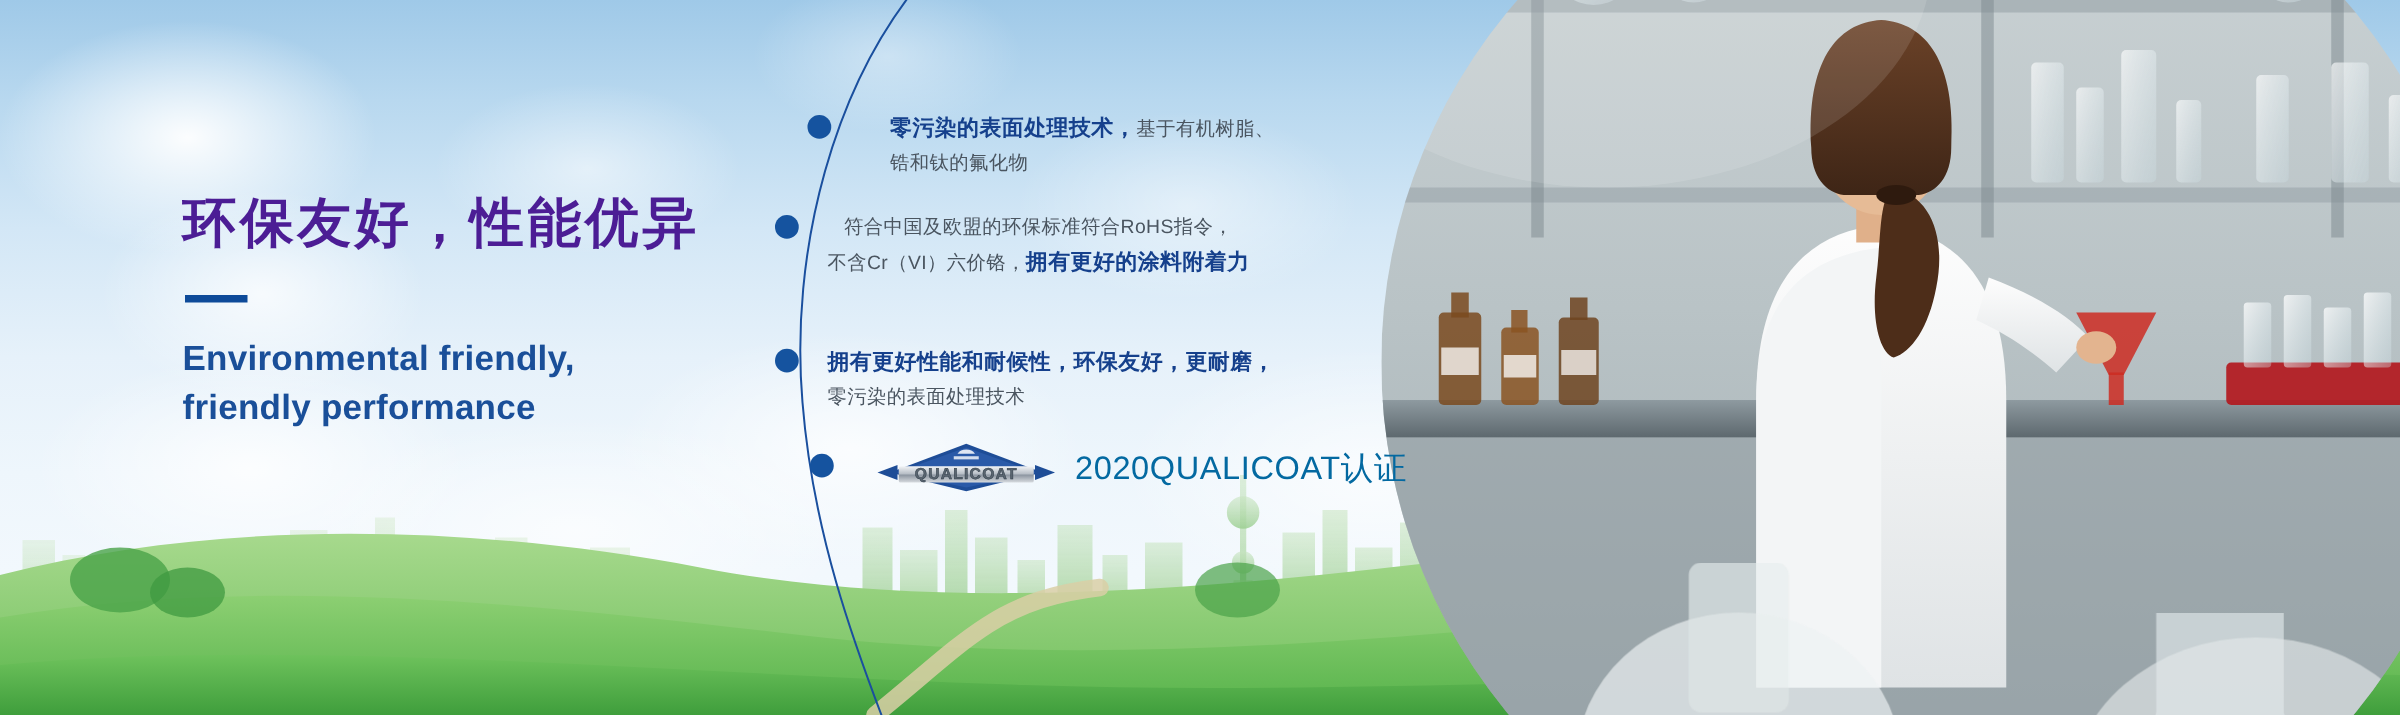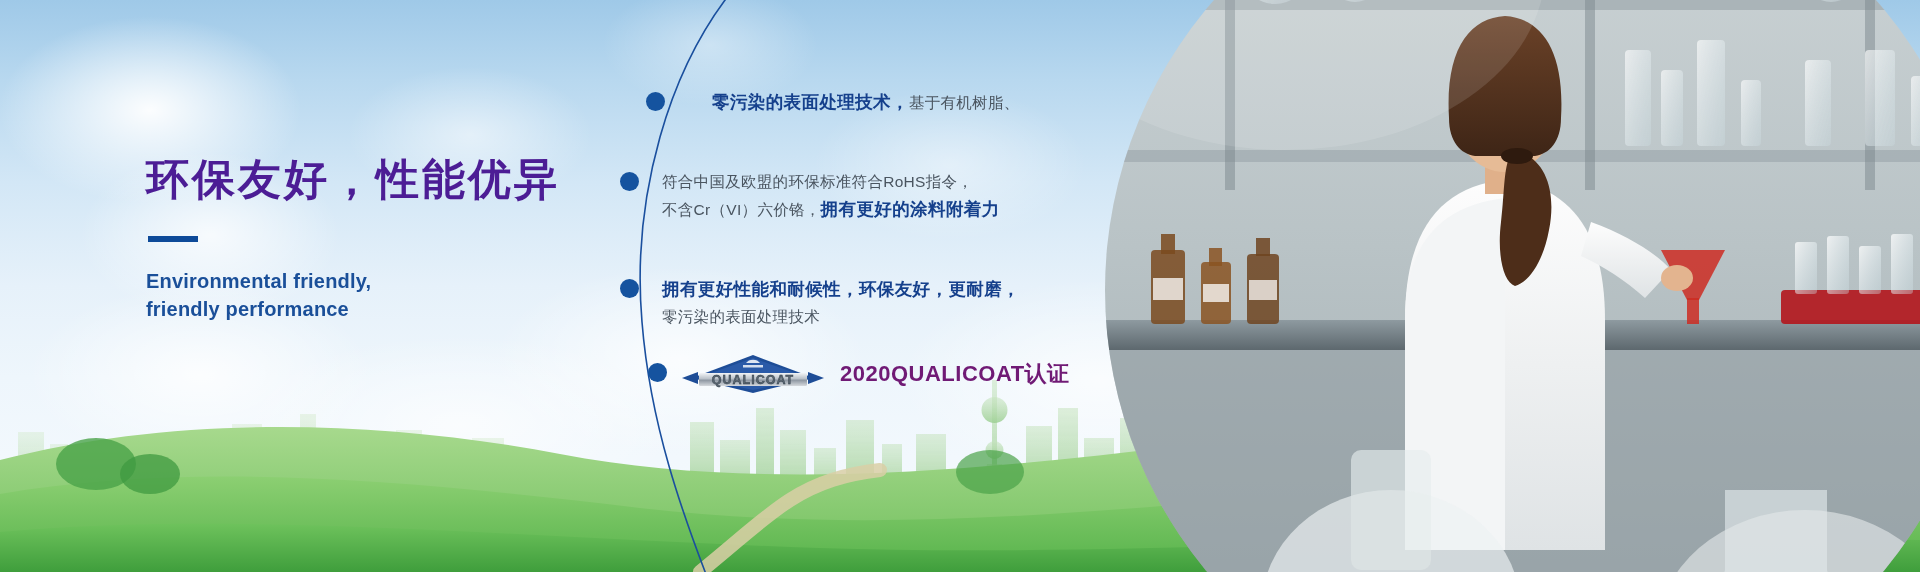--- a/index.html
+++ b/index.html
@@ -38,21 +38,21 @@
   .photo-inner { position:absolute; inset:0; }
 
   
   .headline-block { position:absolute; left:146px; top:155px; }
   .headline-cn {
     font-size:43px; font-weight:bold; color:#4c1d95;
     letter-spacing:3px; line-height:1.15; white-space:nowrap;
   }
   .rule { width:50px; height:6px; background:#0d4a99; margin:32px 0 26px 2px; }
   .headline-en {
-    font-size:20px; font-weight:bold; color:#1a4f99;
+    font-size:28px; font-weight:bold; color:#1a4f99;
     line-height:1.38; letter-spacing:.2px;
   }
 
   
   .arc-svg { position:absolute; left:560px; top:-30px; width:240px; height:640px; }
 
   .bullets { position:absolute; left:0; top:0; width:1920px; height:572px; }
   .dot {
     position:absolute; width:19px; height:19px; border-radius:50%;
     background:#15539f;
@@ -62,24 +62,24 @@
     font-size:17.5px; font-weight:bold; color:#15408c; line-height:1.62;
     letter-spacing:.4px; white-space:nowrap;
   }
   .b-normal {
     font-size:15.5px; font-weight:normal; color:#4a5560; line-height:1.62;
     letter-spacing:.3px; white-space:nowrap;
   }
   .b-line { white-space:nowrap; line-height:1.7; }
 
   
-  .quali-row { position:absolute; left:680px; top:352px; display:flex; align-items:center; gap:14px; }
+  .quali-row { position:absolute; left:700px; top:352px; display:flex; align-items:center; gap:14px; }
   .quali-logo { width:146px; height:44px; }
   .quali-text {
-    font-size:22px; font-weight:bold; color:#701a75; letter-spacing:.5px; white-space:nowrap;
+    font-size:26px; font-weight:normal; color:#0369a1; letter-spacing:.5px; white-space:nowrap;
   }
 </style>
 </head>
 <body>
 
 <div class="banner">
 
   <div class="sky"></div>
 
   <div class="cloud" style="left:-60px;  top:-20px;  width:420px; height:260px;"></div>
@@ -328,24 +328,27 @@
     <path d="M190,0 C104,92 72,236 82,352 C90,452 120,540 160,640" stroke="#1a4f9e" stroke-width="1.6" fill="none"></path>
   </svg>
 
   <div class="bullets">
 
     <div class="dot" style="left:646px; top:92px;"></div>
     <div class="bullet-text" style="left:712px; top:88px;">
       <div class="b-line">
         <span class="b-strong">零污染的表面处理技术，</span><span class="b-normal">基于有机树脂、</span>
       </div>
+      <div class="b-line">
+        <span class="b-normal">锆和钛的氟化物</span>
+      </div>
     </div>
 
     <div class="dot" style="left:620px; top:172px;"></div>
-    <div class="bullet-text" style="left:662px; top:168px;">
+    <div class="bullet-text" style="left:662px; top:168px;text-align:center;">
       <div class="b-line">
         <span class="b-normal">符合中国及欧盟的环保标准符合RoHS指令，</span>
       </div>
       <div class="b-line">
         <span class="b-normal">不含Cr（VI）六价铬，</span><span class="b-strong">拥有更好的涂料附着力</span>
       </div>
     </div>
 
     <div class="dot" style="left:620px; top:279px;"></div>
     <div class="bullet-text" style="left:662px; top:275px;">

